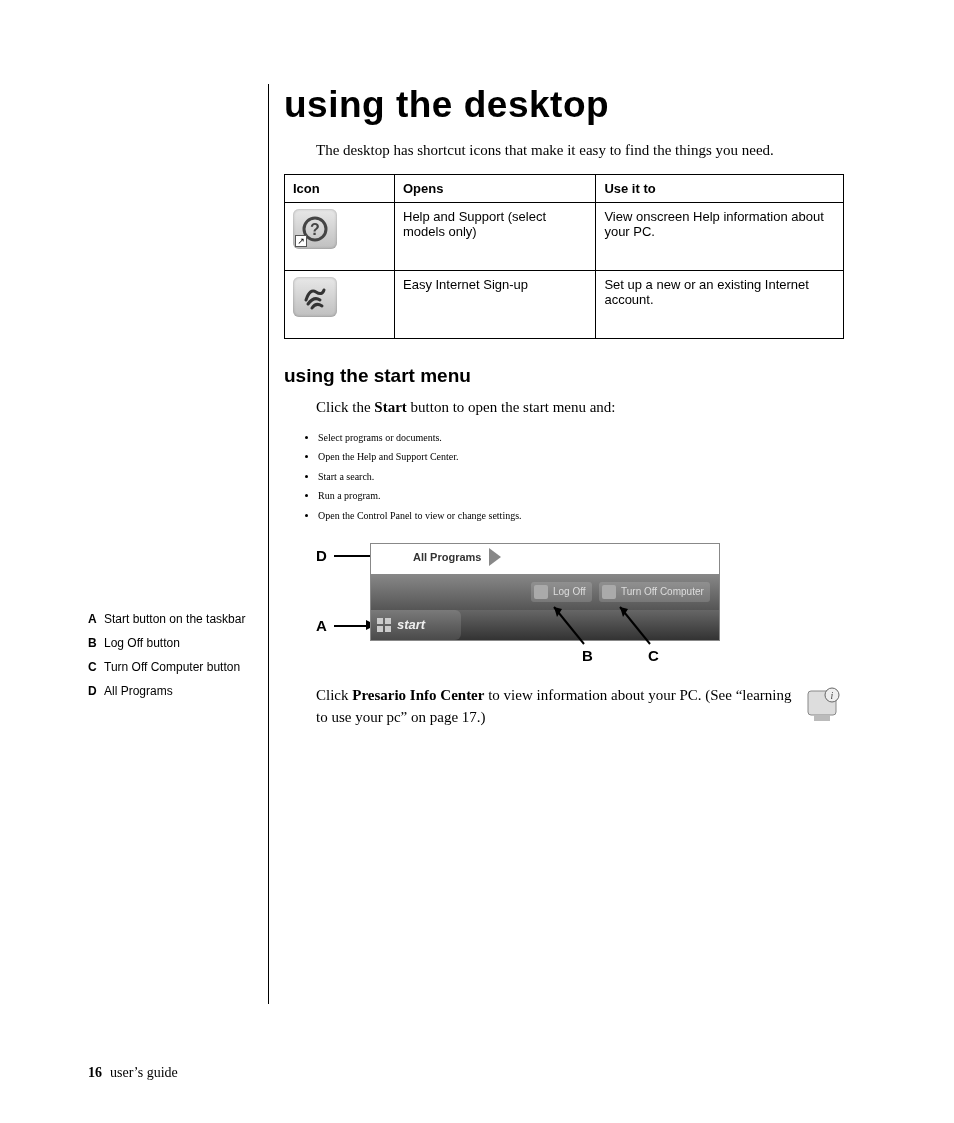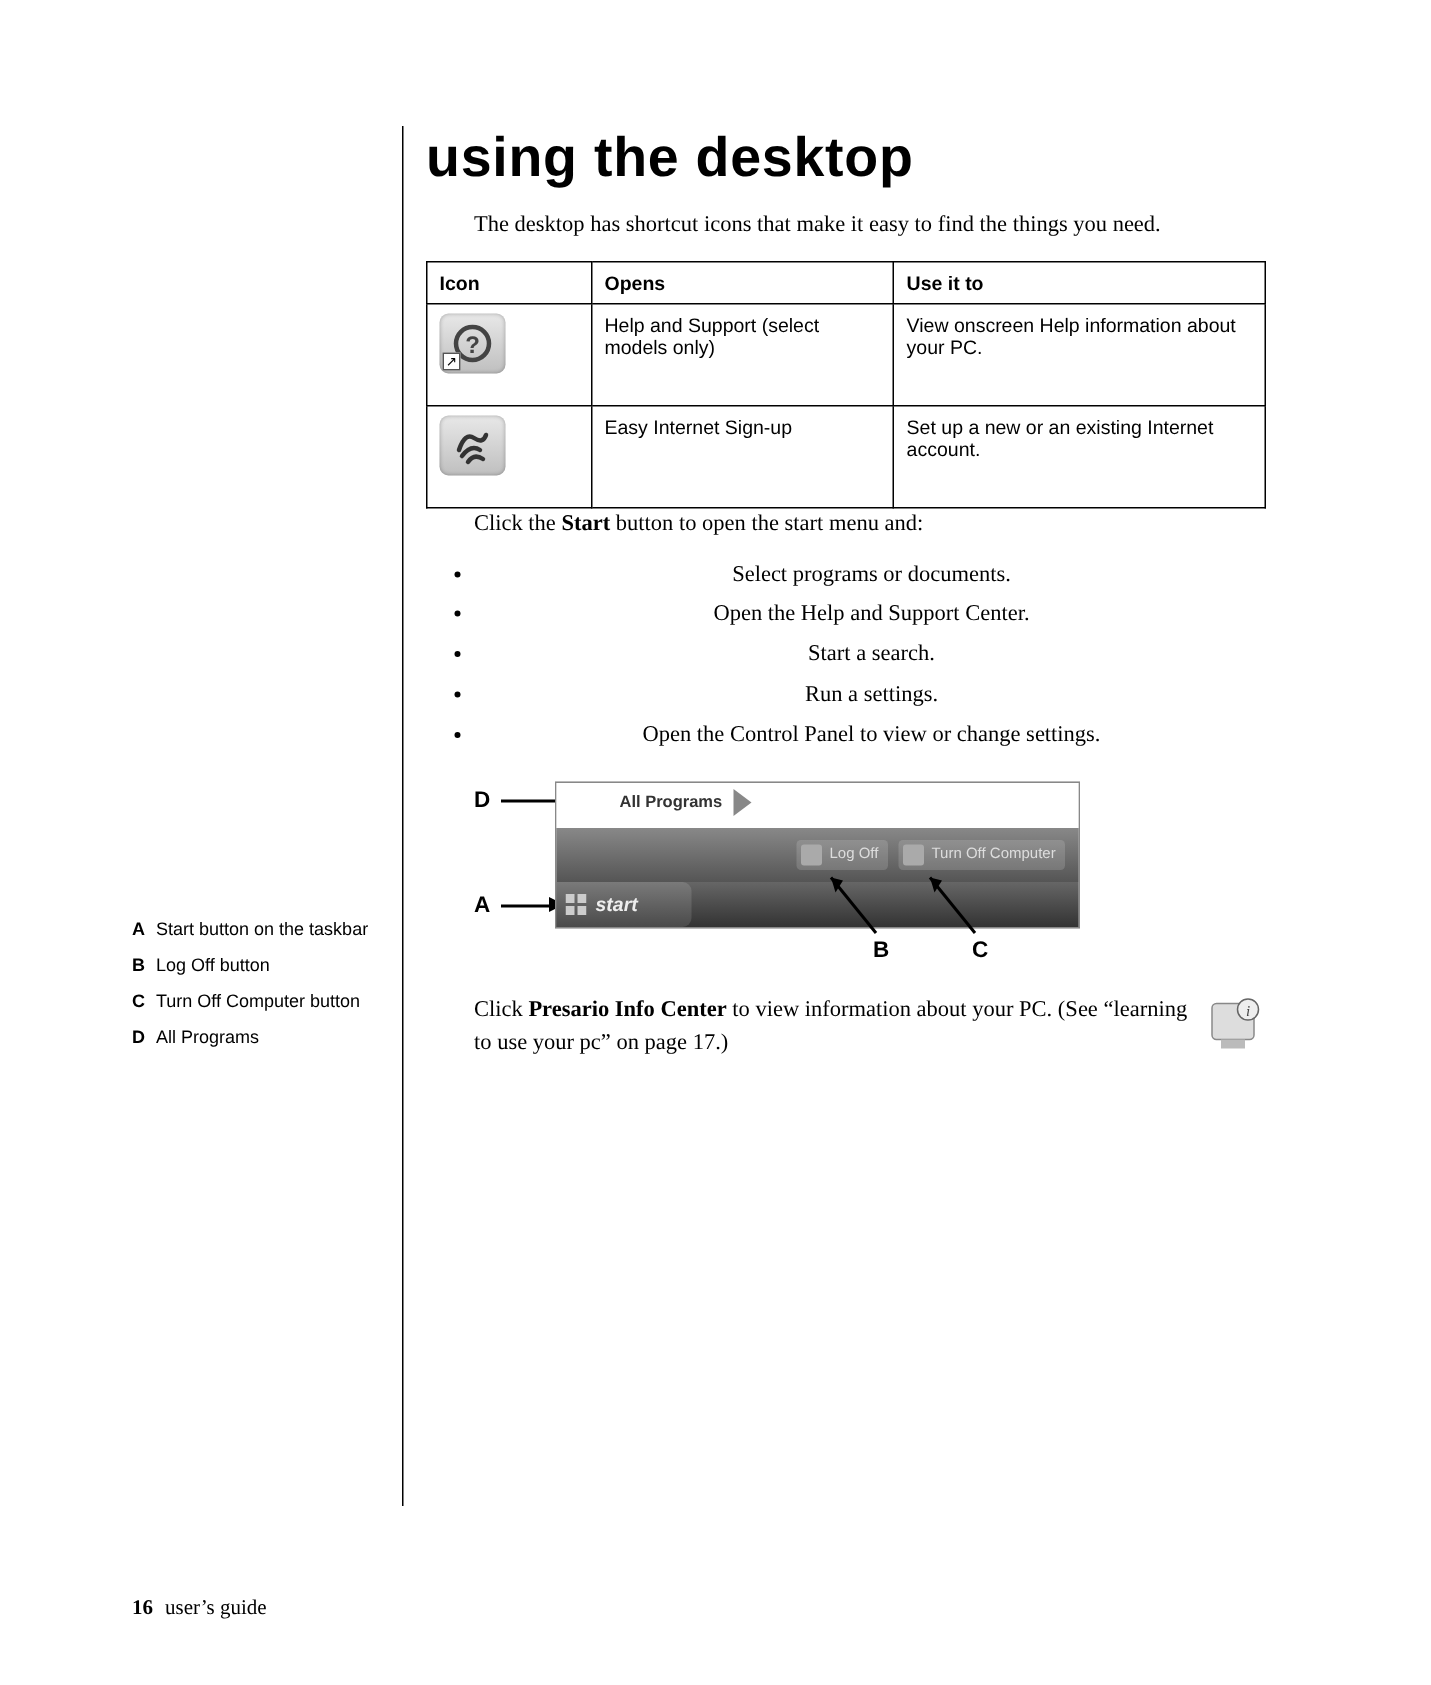--- a/index.html
+++ b/index.html
@@ -6,21 +6,21 @@
   html, body { width: 954px; height: 1123px; background: #fff; font-family: Georgia, 'Times New Roman', serif; color: #000; }
   .page { position: relative; width: 954px; height: 1123px; }
   .sidebar { position: absolute; left: 88px; top: 610px; width: 160px; font-family: Arial, Helvetica, sans-serif; font-size: 12px; line-height: 1.5; }
   .sidebar .item { display: flex; margin-bottom: 6px; }
   .sidebar .lbl { font-weight: bold; width: 16px; flex-shrink: 0; }
   .vRule { position: absolute; left: 268px; top: 84px; width: 0; height: 920px; border-left: 1px solid #000; }
   .main { position: absolute; left: 284px; top: 84px; width: 560px; }
   h1 { font-family: Arial, Helvetica, sans-serif; font-weight: 900; font-size: 37px; letter-spacing: 0.5px; margin-bottom: 14px; }
   h2 { font-family: Arial, Helvetica, sans-serif; font-weight: 900; font-size: 19px; margin-top: 26px; margin-bottom: 10px; }
   .body { font-size: 15px; line-height: 1.45; margin-bottom: 12px; margin-left: 32px; }
-  ul.bullets { list-style: disc; padding-left: 34px; font-size: 15px; line-height: 1.45; text-align: center; }
+  ul.bullets { list-style: disc; padding-left: 34px; font-size: 10px; line-height: 1.45; }
   ul.bullets li { margin-bottom: 5px; }
   table.iconTable { border-collapse: collapse; width: 100%; margin-top: 1px; font-family: Arial, Helvetica, sans-serif; font-size: 13px; }
   table.iconTable th, table.iconTable td { border: 1px solid #000; padding: 6px 8px; text-align: left; vertical-align: top; }
   table.iconTable th { font-weight: bold; }
   td.iconCell { text-align: center; vertical-align: middle; height: 68px; width: 110px; }
   .iconBox { display: inline-block; width: 44px; height: 40px; background: linear-gradient(#e8e8e8,#bfbfbf); border-radius: 6px; position: relative; box-shadow: inset 0 0 3px rgba(0,0,0,.3); }
   .iconBox svg { position: absolute; top: 50%; left: 50%; transform: translate(-50%,-50%); }
   .shortcutArrow { position: absolute; left: 2px; bottom: 2px; width: 12px; height: 12px; background: #fff; border: 1px solid #555; font-size: 9px; line-height: 10px; text-align: center; font-family: Arial; }
   .figureArea { position: relative; width: 430px; height: 130px; margin: 20px 0 12px 20px; }
   .startImg { position: absolute; left: 66px; top: 0; width: 350px; height: 98px; background: #d9d9d9; border: 1px solid #888; }
@@ -99,28 +99,29 @@
                   <path d="M6 18 Q10 6 16 10 Q22 14 24 8 M8 22 Q14 14 20 18 M12 26 Q16 20 22 24" fill="none" stroke="#333" stroke-width="3" stroke-linecap="round"></path>
                 </svg>
           </span>
         </td>
         <td>Easy Internet Sign-up</td>
         <td>Set up a new or an existing Internet account.</td>
       </tr>
     </tbody>
       </table>
 
+    <h2>using the start menu</h2>
     <p class="body">
       <span>Click the </span><b>Start</b><span> button to open the start menu and:</span>
     </p>
     <ul class="bullets">
       <li>Select programs or documents.</li>
       <li>Open the Help and Support Center.</li>
       <li>Start a search.</li>
-      <li>Run a settings.</li>
+      <li>Run a program.</li>
       <li>Open the Control Panel to view or change settings.</li>
     </ul>
 
     <div class="figureArea">
 
       <span class="callout" style="left:12px; top:4px;">D</span>
       <span class="arrowLine" style="left:30px; top:12px; width:60px; height:2px;"></span>
       <span class="arrowHeadR" style="left:90px; top:7px;"></span>
 
       <span class="callout" style="left:12px; top:74px;">A</span>

